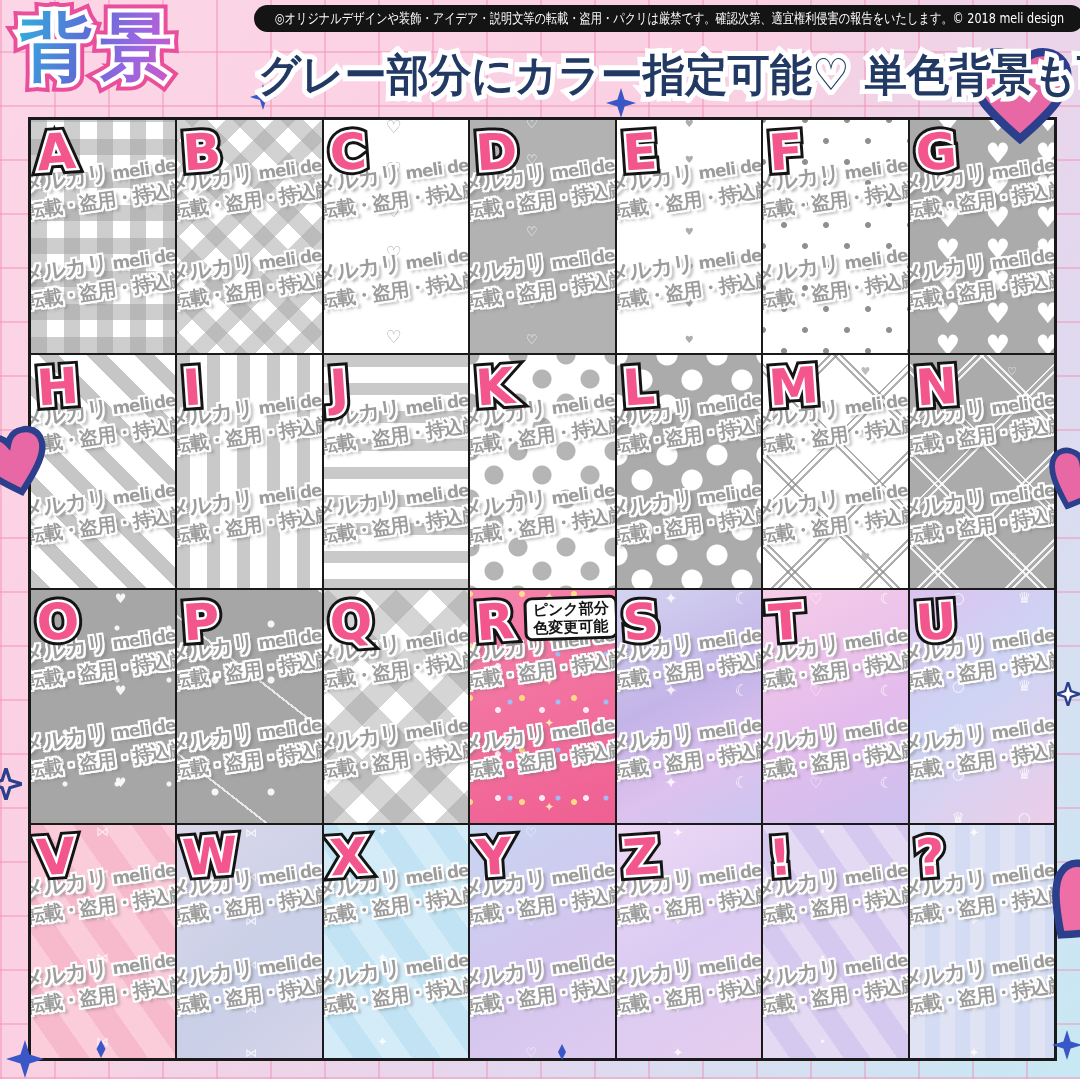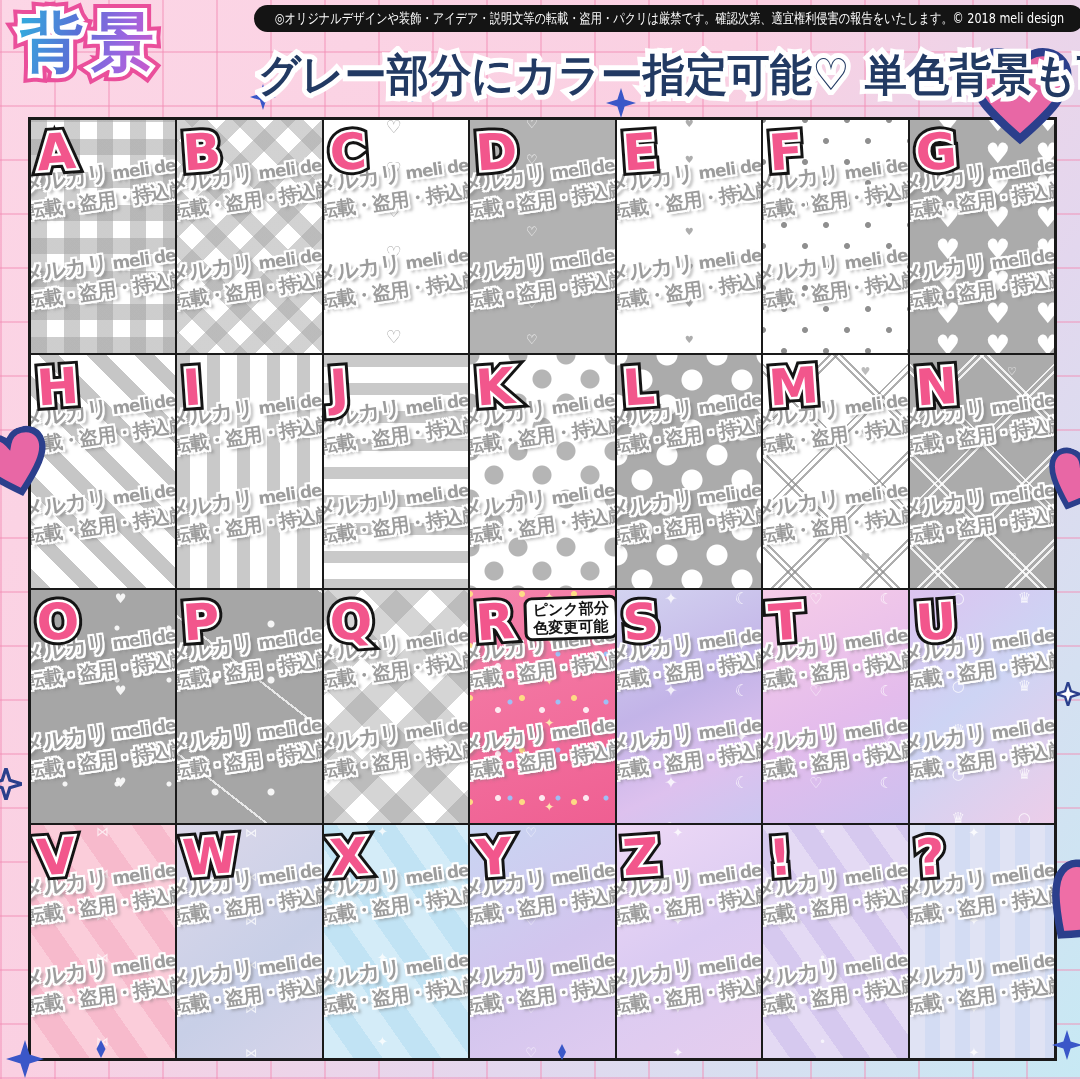--- a/index.html
+++ b/index.html
@@ -17,21 +17,21 @@
 
   
   #cbar{
     position:absolute;left:254px;top:5px;width:830px;height:27px;z-index:5;
     background:#141414;border-radius:14px;display:flex;align-items:center;justify-content:center;color:#fff;
   }
   #cbar span{font-size:14px;white-space:nowrap;transform:scaleX(.8);}
 
   .tl{position:absolute;left:0;top:0;white-space:nowrap;}
   #title{position:absolute;left:20px;top:10px;width:250px;height:112px;z-index:6;
-    font-weight:bold;font-size:63px;letter-spacing:8px;line-height:1.05;}
+    font-weight:bold;font-size:72px;letter-spacing:8px;line-height:1.05;}
   .t-pink{-webkit-text-stroke:16px #ea4f9b;color:#ea4f9b;}
   .t-white{-webkit-text-stroke:8px #fff;color:#fff;}
   .t-fill{background:linear-gradient(105deg,#35a7dd 5%,#5b6fd6 40%,#9a66e0 70%,#d058c8 95%);
     -webkit-background-clip:text;background-clip:text;color:transparent;}
 
   #subtitle{position:absolute;left:258px;top:46px;height:62px;z-index:6;
     font-weight:bold;font-size:44px;transform:scaleX(.96);transform-origin:left center;}
   .s-white{-webkit-text-stroke:10px #fff;color:#fff;}
   .s-fill{color:#223a63;}
 

